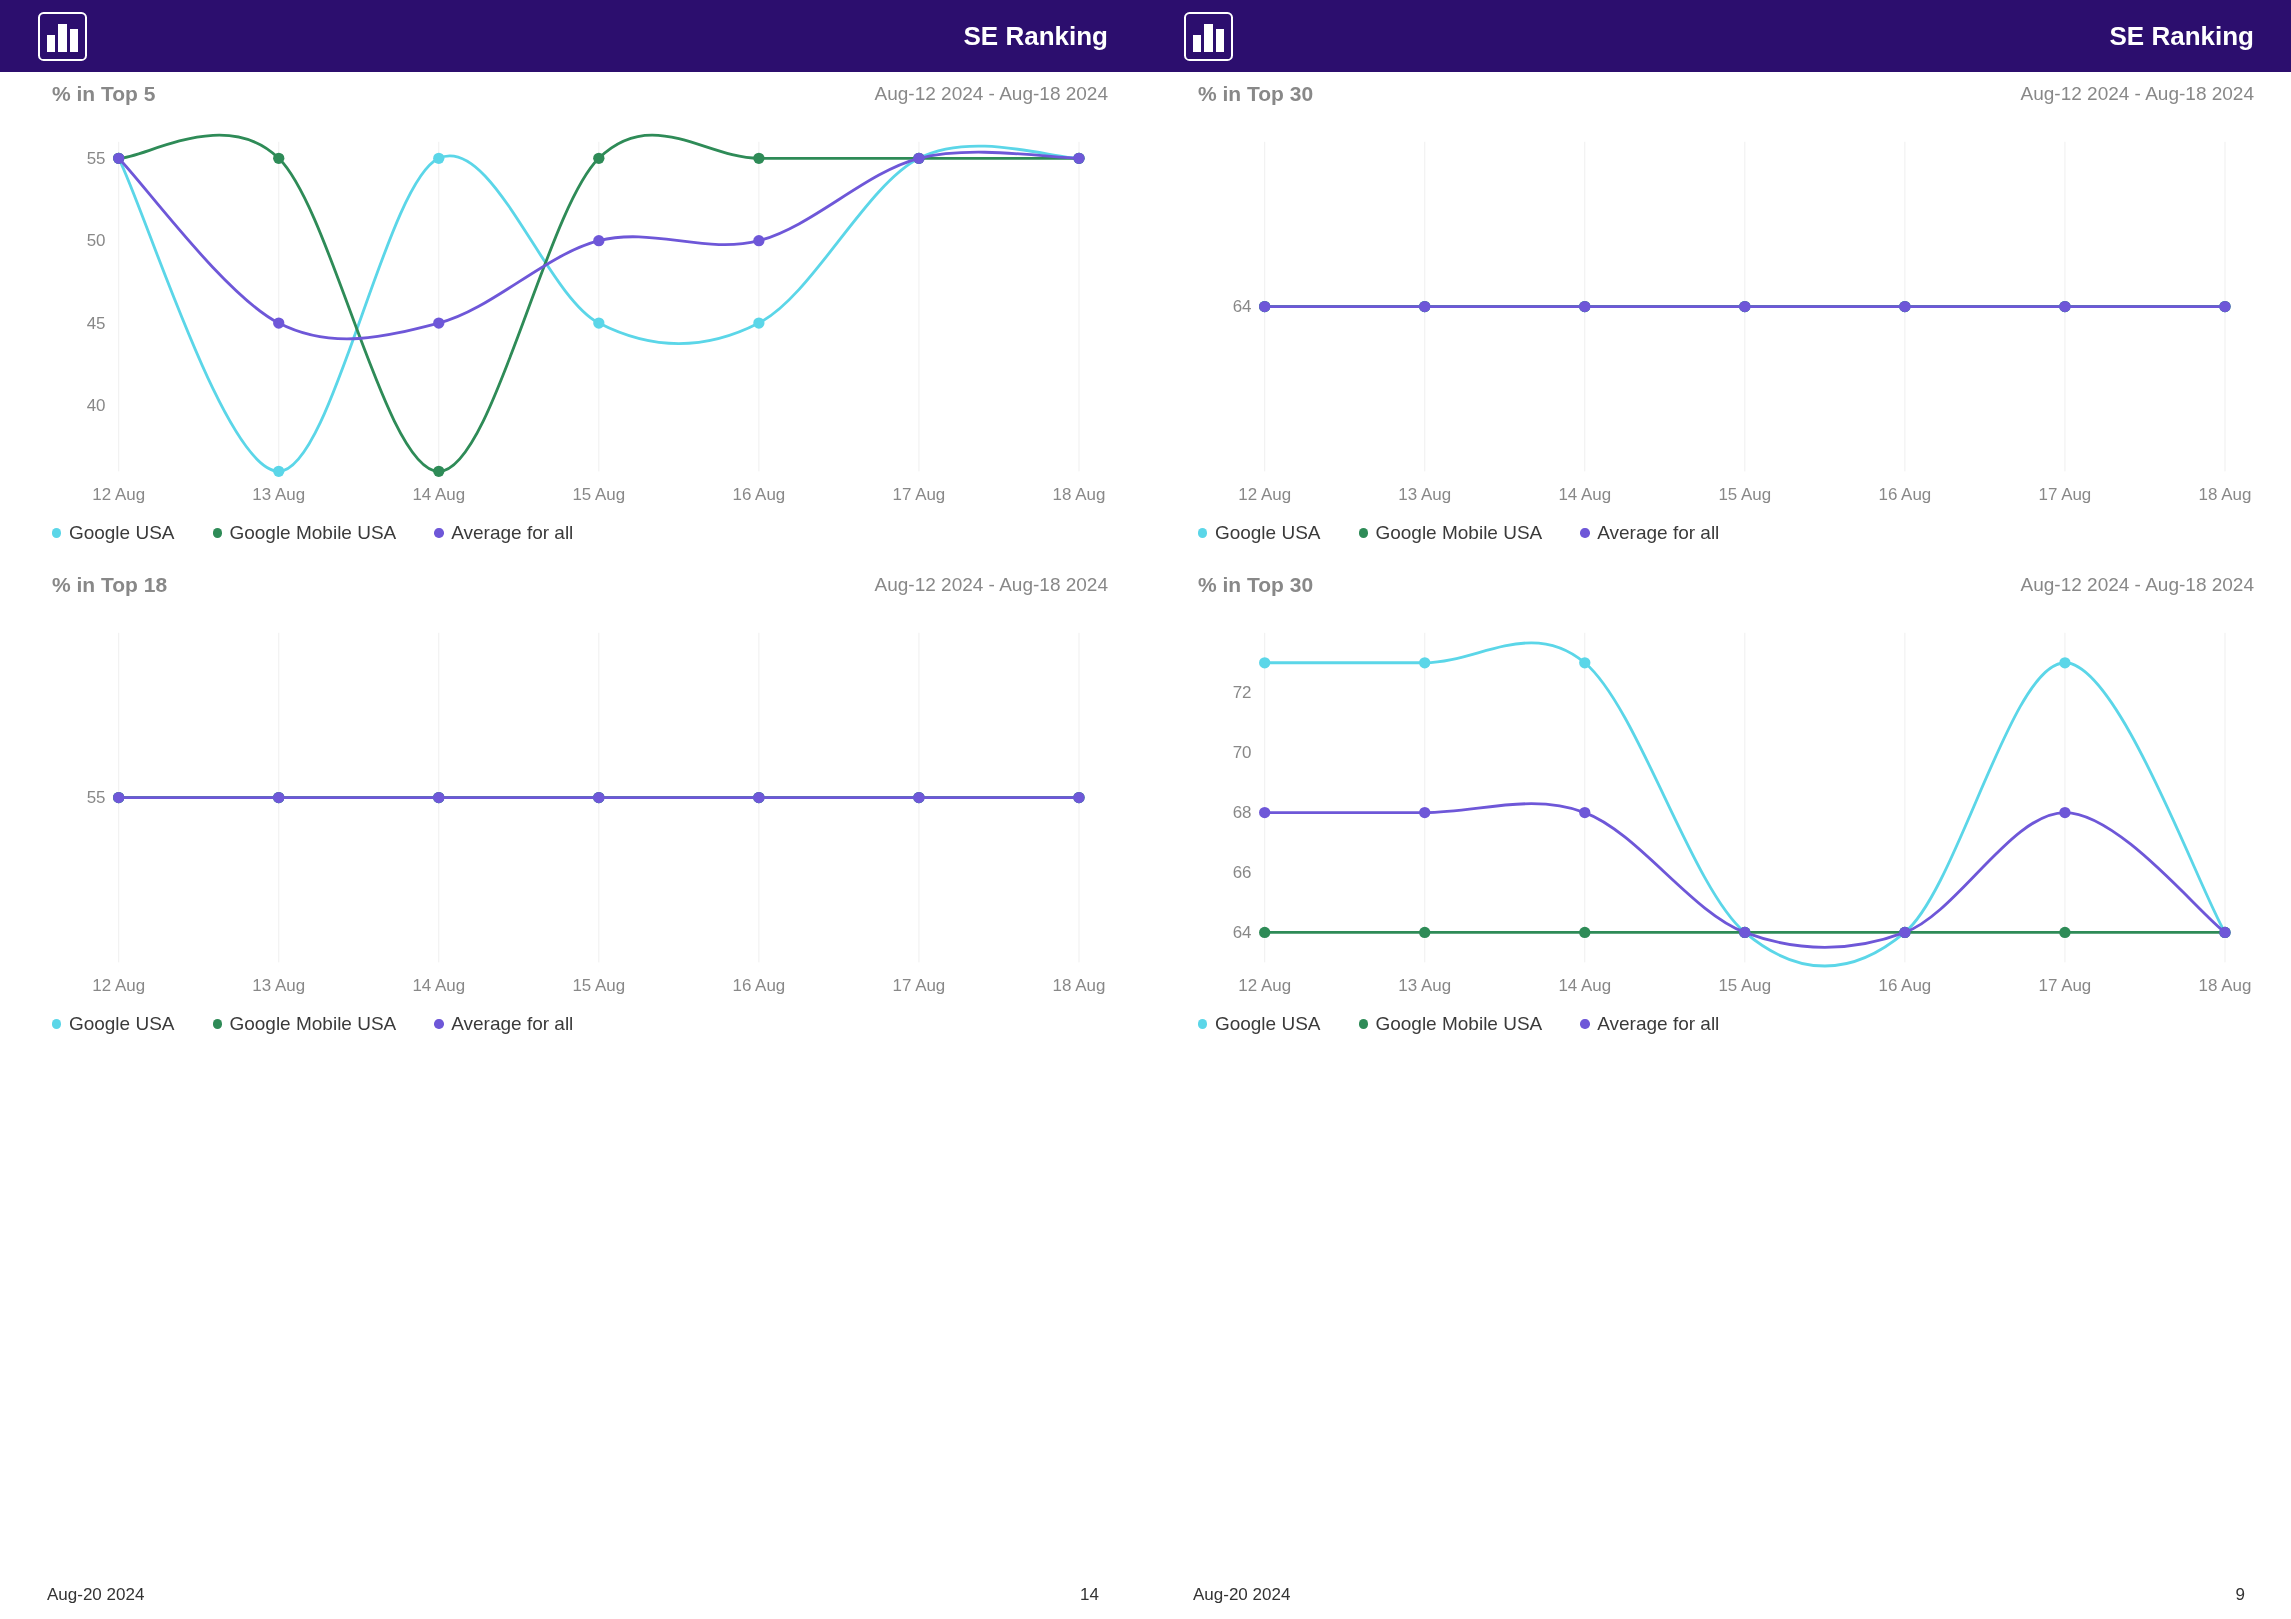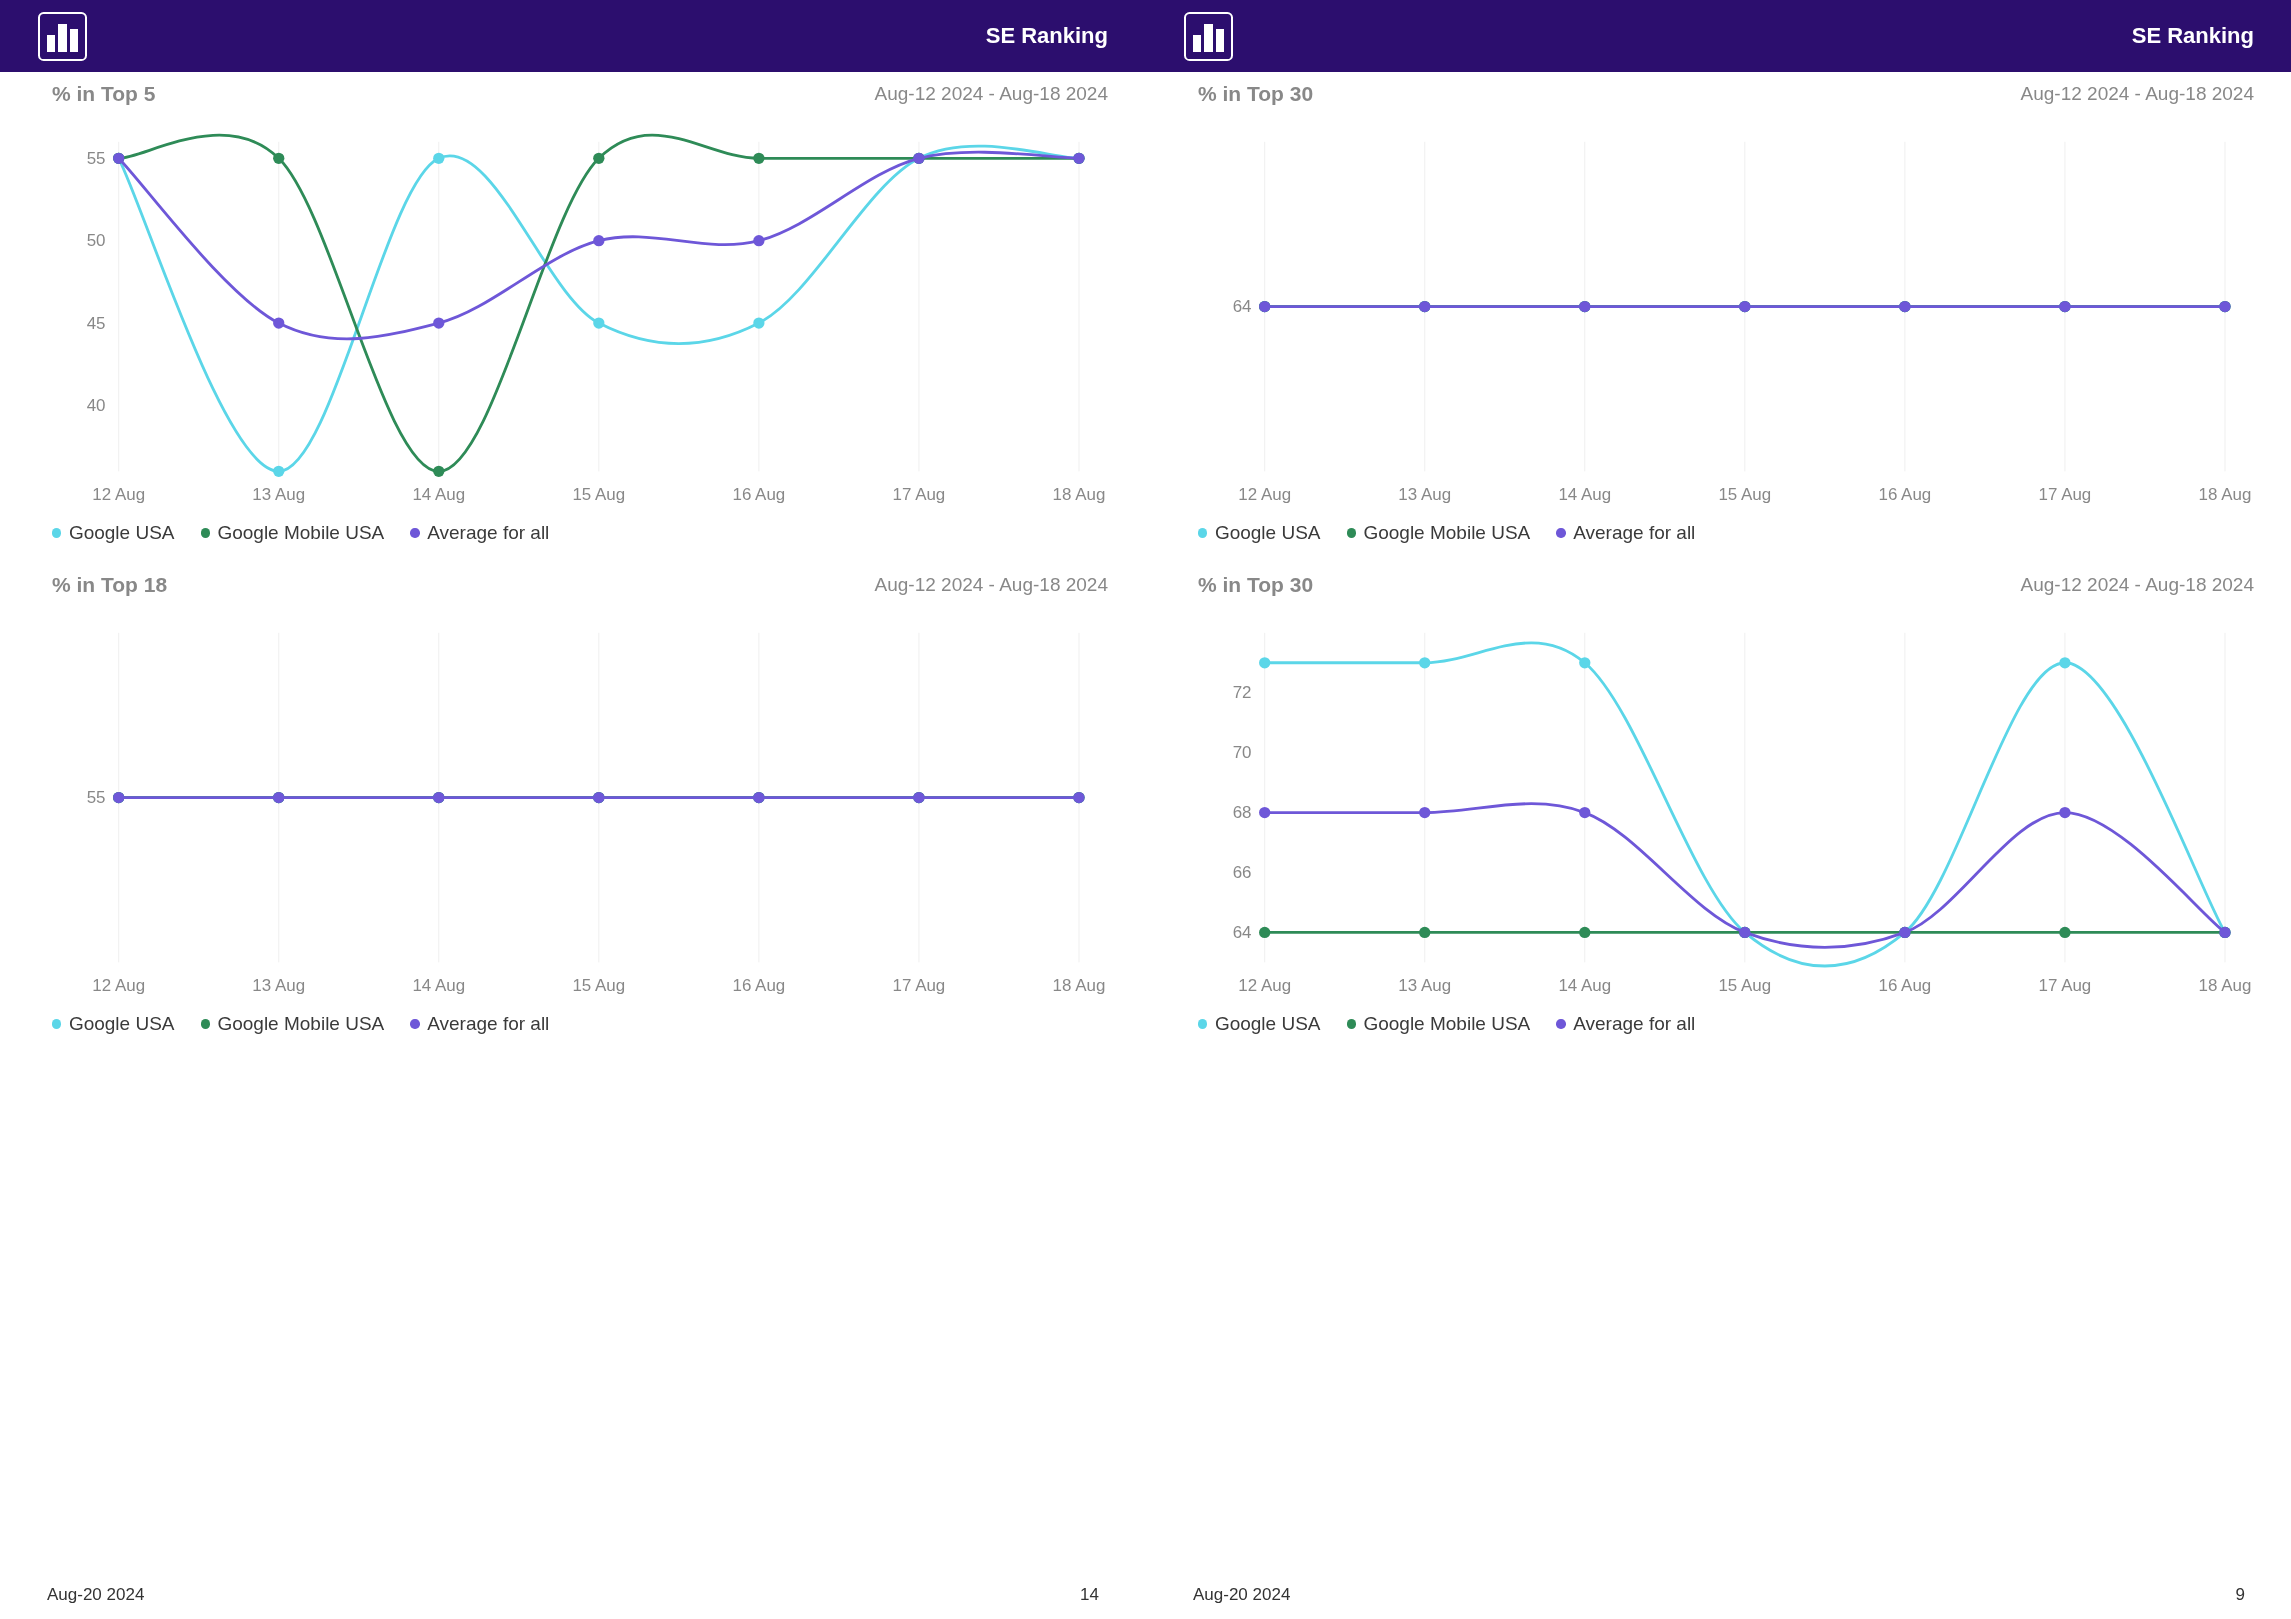--- a/index.html
+++ b/index.html
@@ -3,29 +3,29 @@
 <meta charset="utf-8">
 <style>
 * { margin: 0; padding: 0; box-sizing: border-box; }
 body { font-family: Arial, Helvetica, sans-serif; background: #fff; width: 2292px; height: 1620px; display: flex; }
 .page { width: 1146px; height: 100%; position: relative; display: flex; flex-direction: column; }
 .header { background: #2c0e6e; height: 72px; display: flex; align-items: center; padding: 0 38px; justify-content: space-between; }
 .logo-box { width: 49px; height: 49px; border: 2.8px solid #fff; border-radius: 5.6px; display: flex; align-items: flex-end; padding: 6.6px; gap: 3.8px; }
 .logo-box .bar1 { width: 9.4px; height: 17px; background: #fff; }
 .logo-box .bar2 { width: 9.4px; height: 28px; background: #fff; }
 .logo-box .bar3 { width: 9.4px; height: 22.6px; background: #fff; }
-.brand { color: #fff; font-weight: bold; font-size: 22px; }
+.brand { color: #fff; font-weight: bold; font-size: 26px; }
 .content { flex: 1; padding: 0; display: flex; flex-direction: column; }
 .chart-block { padding: 10px 38px 19px 52px; }
 .chart-head { display: flex; justify-content: space-between; align-items: center; margin-bottom: 17px; }
 .chart-title { color: #888; font-size: 21px; font-weight: 600; }
 .chart-date { color: #888; font-size: 19px; }
 .chart-area { width: 100%; height: 386px; position: relative; }
 .chart-area svg { width: 100%; height: 100%; }
-.legend { display: flex; gap: 26px; margin-top: 13px; padding-left: 0; }
+.legend { display: flex; gap: 38px; margin-top: 13px; padding-left: 0; }
 .legend-item { display: flex; align-items: center; gap: 7.5px; font-size: 19px; color: #3a3a3a; }
 .legend-dot { width: 9.4px; height: 9.4px; border-radius: 50%; }
 .footer { position: absolute; bottom: 15px; left: 0; right: 0; display: flex; justify-content: space-between; padding: 0 47px; font-size: 17px; font-weight: normal; color: #333; }
 .x-tick { font-size: 18px; fill: #888; text-anchor: middle; }
 .y-tick { font-size: 18px; fill: #888; text-anchor: end; }
 .grid-line { stroke: #eee; stroke-width: 1; }
 .series-line { fill: none; stroke-width: 3; }
 .series-dot { r: 6; }
 </style>
 </head>

